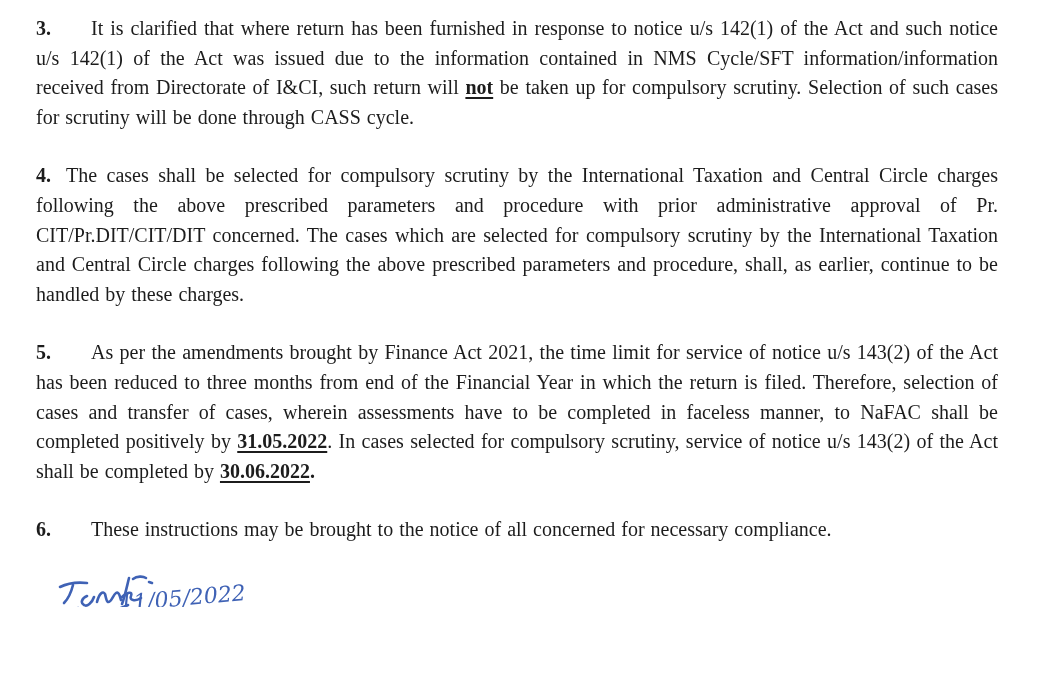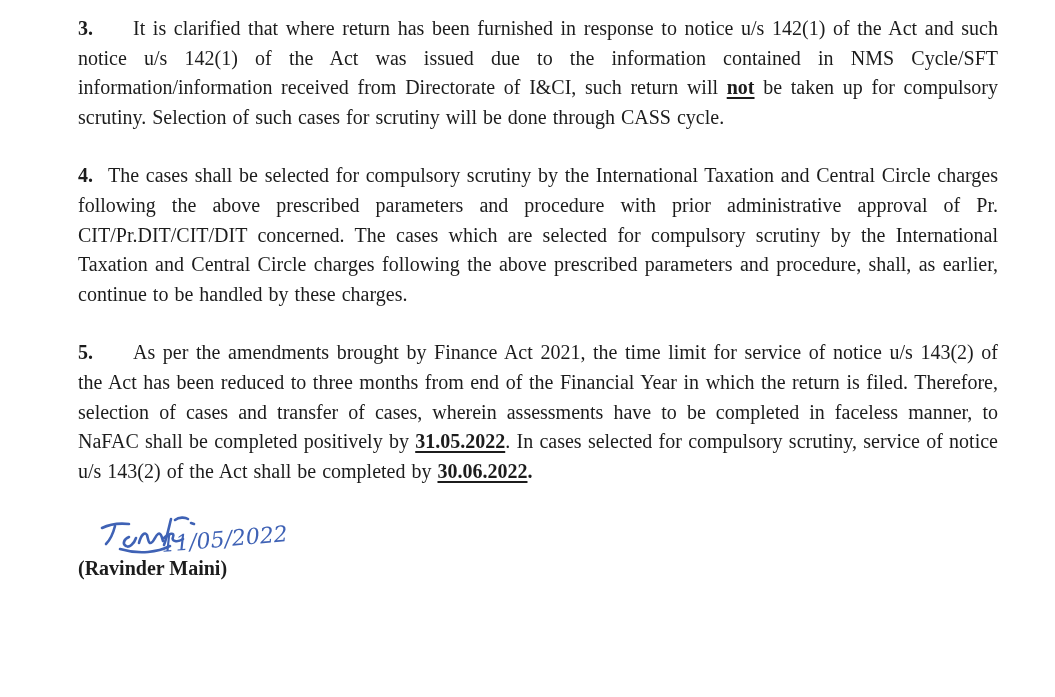--- a/index.html
+++ b/index.html
@@ -2,21 +2,21 @@
 <html><head>
 <meta charset="utf-8">
 <style>
   * { margin:0; padding:0; box-sizing:border-box; }
   html, body { background:#ffffff; }
   .page {
     width:1055px; height:607px;
     background:#ffffff;
     font-family:"Liberation Serif","DejaVu Serif",serif;
     color:#1c1c1c;
-    padding:14px 57px 0 78px;
+    padding:14px 57px 0 36px;
     position:relative;
     overflow:hidden;
   }
   .para {
     font-size:20px;
     line-height:29.6px;
     text-align:justify;
     margin-bottom:29px;
     word-spacing:1px;
   }
@@ -45,20 +45,21 @@
 </style>
 </head>
 <body>
 
 <div class="page">
 
   <div id="paragraphs">
       <p class="para"><span class="pnum">3.</span><span class="pgap wide"></span><span>It is clarified that where return has been furnished in response to notice u/s 142(1) of the Act and such notice u/s 142(1) of the Act was issued due to the information contained in NMS Cycle/SFT information/information received from Directorate of I&amp;CI, such return will </span><span class="b u">not</span><span> be taken up for compulsory scrutiny. Selection of such cases for scrutiny will be done through CASS cycle.</span></p>
       <p class="para"><span class="pnum">4.</span><span class="pgap narrow"></span><span>The cases shall be selected for compulsory scrutiny by the International Taxation and Central Circle charges following the above prescribed parameters and procedure with prior administrative approval of Pr. CIT/Pr.DIT/CIT/DIT concerned. The cases which are selected for compulsory scrutiny by the International Taxation and Central Circle charges following the above prescribed parameters and procedure, shall, as earlier, continue to be handled by these charges.</span></p>
       <p class="para"><span class="pnum">5.</span><span class="pgap wide"></span><span>As per the amendments brought by Finance Act 2021, the time limit for service of notice u/s 143(2) of the Act has been reduced to three months from end of the Financial Year in which the return is filed.  Therefore, selection of cases and transfer of cases, wherein assessments have to be completed in faceless manner, to NaFAC shall be completed positively by </span><span class="b u">31.05.2022</span><span>. In cases selected for compulsory scrutiny, service of notice u/s 143(2) of the Act shall be completed by </span><span class="b u">30.06.2022</span><span class="b">.</span></p>
+      <p class="para"><span class="pnum">6.</span><span class="pgap wide"></span><span>These instructions may be brought to the notice of all concerned for necessary compliance.</span></p>
     </div>
 
   <div class="signature-block">
     <svg class="sig-svg" width="290" height="46" viewBox="0 0 290 46" xmlns="http://www.w3.org/2000/svg">
       <g fill="none" stroke="#3f62b5" stroke-width="2.6" stroke-linecap="round" stroke-linejoin="round">
 
         <path d="M4,13 C12,9 22,8 31,9"></path>
 
         <path d="M17,11 C15,19 12,25 8,29"></path>
 

